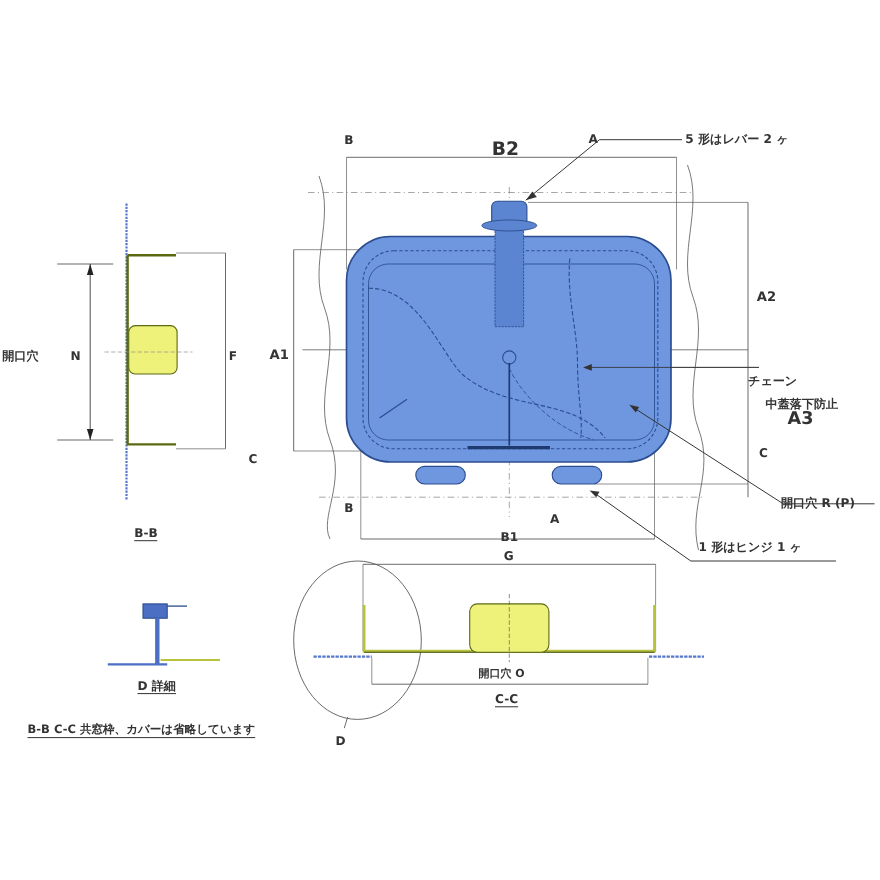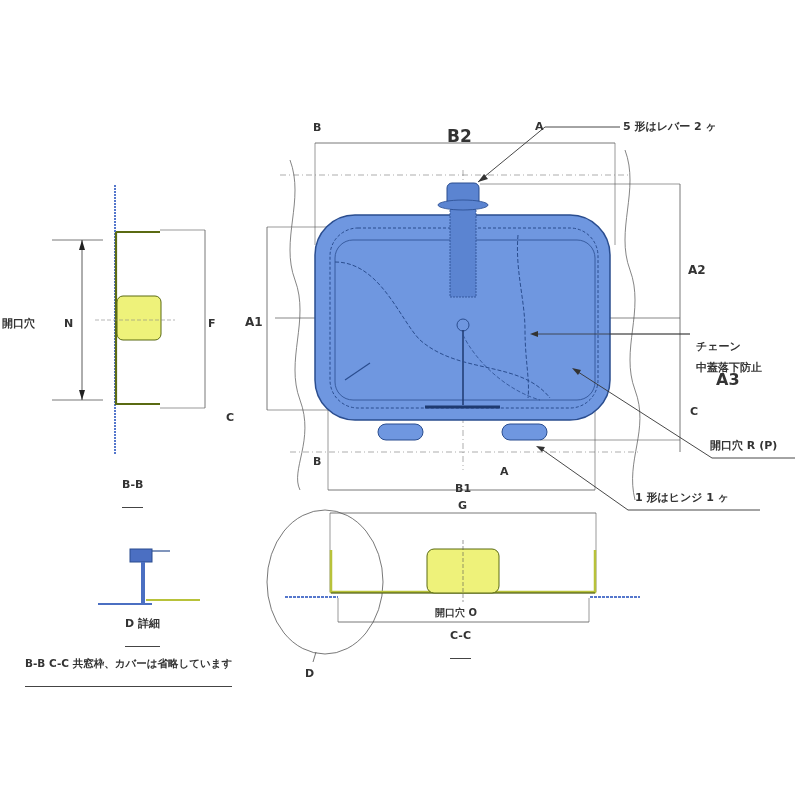--- a/index.html
+++ b/index.html
@@ -1,20 +1,20 @@
 <!DOCTYPE html>
 <html><head>
 <meta charset="utf-8">
 <style>
   html, body { margin:0; padding:0; background:#ffffff; }
   body { width:800px; height:800px; position:relative; overflow:hidden;
          font-family:"DejaVu Sans", sans-serif; color:#222; }
   svg { position:absolute; left:0; top:0; }
   .lbl { position:absolute; font-size:11px; font-weight:bold; color:#333; white-space:nowrap; line-height:1; }
-  .ul { border-bottom:1px solid #444; padding-bottom:17px; }
+  .ul { border-bottom:1px solid #444; padding-bottom:1px; }
 </style>
 </head>
 <body>
 
 <svg width="800" height="800" viewBox="0 0 800 800">
 
   <path d="M290 160 C 305 200, 280 240, 295 280 C 310 320, 285 360, 300 400 C 315 440, 290 470, 300 490" fill="none" stroke="#666" stroke-width="0.8"></path>
   <path d="M625 150 C 640 190, 615 230, 630 270 C 645 310, 620 350, 635 390 C 650 430, 625 460, 635 500" fill="none" stroke="#666" stroke-width="0.8"></path>
 
   <line x1="315" y1="143" x2="615" y2="143" stroke="#555" stroke-width="0.8"></line>
@@ -108,24 +108,24 @@
   <line x1="589" y1="598" x2="589" y2="622" stroke="#555" stroke-width="0.6"></line>
 </svg>
 
 <span class="lbl" style="left:313px;top:122px;">B</span>
 <span class="lbl" style="left:447px;top:128px;font-size:17px;">B2</span>
 <span class="lbl" style="left:535px;top:121px;">A</span>
 <span class="lbl" style="left:623px;top:121px;">5 形はレバー 2 ヶ</span>
 <span class="lbl" style="left:688px;top:264px;font-size:12px;">A2</span>
 <span class="lbl" style="left:245px;top:316px;font-size:12px;">A1</span>
 <span class="lbl" style="left:696px;top:326px;margin-top:36px;">中蓋落下防止</span>
-<span class="lbl" style="left:696px;top:341px;">チェーン</span>
+<span class="lbl" style="left:680px;top:341px;">チェーン</span>
 <span class="lbl" style="left:716px;top:372px;font-size:16px;">A3</span>
 <span class="lbl" style="left:690px;top:406px;">C</span>
-<span class="lbl" style="left:710px;top:440px;">開口穴 R (P)</span>
+<span class="lbl" style="left:710px;top:452px;">開口穴 R (P)</span>
 <span class="lbl" style="left:313px;top:456px;">B</span>
 <span class="lbl" style="left:500px;top:466px;">A</span>
 <span class="lbl" style="left:455px;top:483px;">B1</span>
 <span class="lbl" style="left:635px;top:492px;">1 形はヒンジ 1 ヶ</span>
 
 <span class="lbl" style="left:2px;top:318px;">開口穴</span>
 <span class="lbl" style="left:64px;top:318px;">N</span>
 <span class="lbl" style="left:208px;top:318px;">F</span>
 <span class="lbl" style="left:226px;top:412px;">C</span>
 <span class="lbl ul" style="left:122px;top:479px;">B-B</span>

